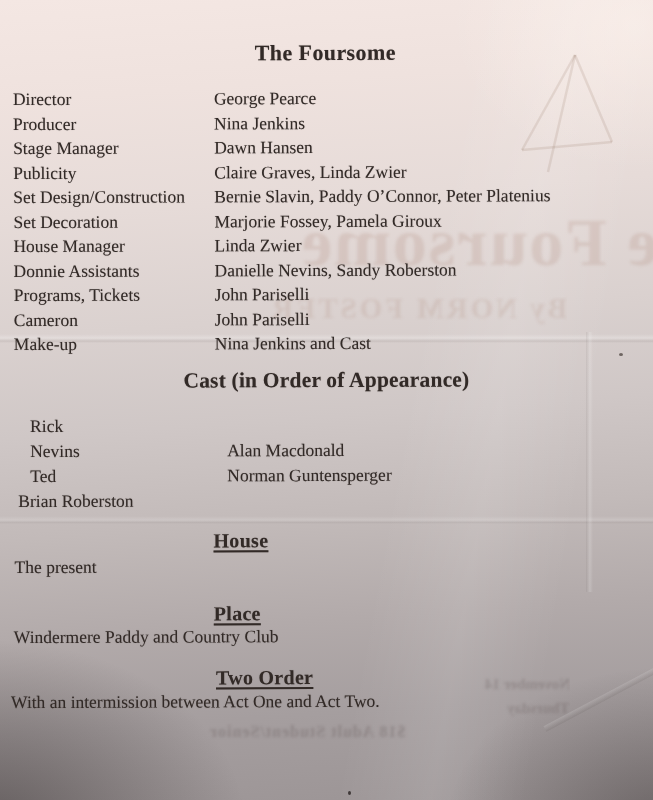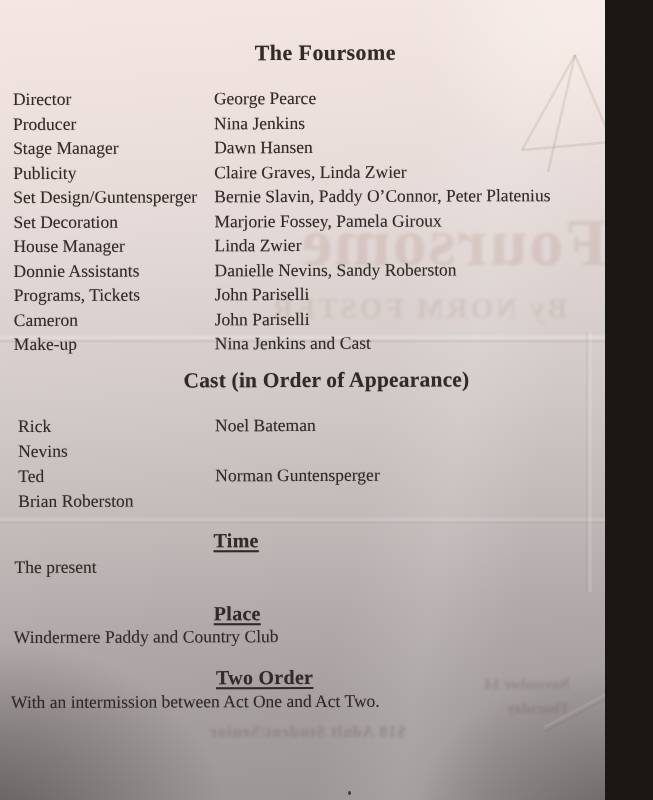--- a/index.html
+++ b/index.html
@@ -2,21 +2,21 @@
 <html><head>
 <meta charset="utf-8">
 <style>
   html, body { margin: 0; padding: 0; }
   body {
     width: 653px; height: 800px; overflow: hidden;
     font-family: "Liberation Serif", "DejaVu Serif", serif;
     background: #1a1715;
   }
   .paper {
-    position: relative; width: 605px; height: 800px; overflow: hidden;
+    position: relative; width: 653px; height: 800px; overflow: hidden;
     background:
       radial-gradient(55% 32% at -2% 103%, rgba(42,36,36,0.50), rgba(42,36,36,0) 72%),
       radial-gradient(48% 28% at 102% 103%, rgba(42,36,36,0.42), rgba(42,36,36,0) 70%),
       radial-gradient(40% 26% at 97% 3%, rgba(255,246,240,0.45), rgba(255,246,240,0) 70%),
       linear-gradient(100deg, rgba(0,0,0,0) 60%, rgba(255,255,255,0.10) 72%, rgba(0,0,0,0) 84%),
       linear-gradient(176deg,
         #f4e7e3 0%, #efe2de 12%, #e6dbd8 26%, #dad1cf 40%,
         #cfc7c6 52%, #c2bab9 64%, #b2aaaa 76%, #a59e9f 87%, #9b9495 100%);
     font-family: Liberation Serif, serif;
   }
@@ -32,21 +32,21 @@
   .credit-row { display: flex; white-space: nowrap; }
   .credit-role { width: 201px; flex: 0 0 auto; }
   .credit-names { flex: 1; }
 
   .cast-heading {
     position: absolute; top: 368px; left: 0; width: 653px;
     text-align: center; font-weight: bold; font-size: 21.5px; letter-spacing: 0.2px;
   }
   .cast { position: absolute; top: 413px; left: 18px; right: 0; font-size: 17.5px; line-height: 25px; }
   .cast-row { display: flex; white-space: nowrap; }
-  .cast-character { width: 197px; flex: 0 0 auto; }
+  .cast-character { width: 197px; flex: 0 0 auto; margin-left: 12px; }
 
   .section-heading {
     position: absolute; font-weight: bold; font-size: 20px;
     text-decoration: underline; text-decoration-thickness: 2px; text-underline-offset: 3px;
     letter-spacing: 0.3px;
   }
   .section-text { position: absolute; font-size: 17.5px; white-space: nowrap; }
   #time-heading    { top: 529px; left: 213px; }
   #time-text       { top: 556px; left: 14px; }
   #place-heading   { top: 602px; left: 213px; }
@@ -134,21 +134,21 @@
       </div>
       <div class="credit-row">
         <span class="credit-role">Stage Manager</span>
         <span class="credit-names">Dawn Hansen</span>
       </div>
       <div class="credit-row">
         <span class="credit-role">Publicity</span>
         <span class="credit-names">Claire Graves, Linda Zwier</span>
       </div>
       <div class="credit-row">
-        <span class="credit-role">Set Design/Guntensperger</span>
+        <span class="credit-role">Set Design/Construction</span>
         <span class="credit-names">Bernie Slavin, Paddy O’Connor, Peter Platenius</span>
       </div>
       <div class="credit-row">
         <span class="credit-role">Set Decoration</span>
         <span class="credit-names">Marjorie Fossey, Pamela Giroux</span>
       </div>
       <div class="credit-row">
         <span class="credit-role">House Manager</span>
         <span class="credit-names">Linda Zwier</span>
       </div>
@@ -168,35 +168,35 @@
         <span class="credit-role">Make-up</span>
         <span class="credit-names">Nina Jenkins and Cast</span>
       </div>
     </div>
 
     <div class="cast-heading">Cast (in Order of Appearance)</div>
 
     <div class="cast">
       <div class="cast-row">
         <span class="cast-character">Rick</span>
-        <span class="cast-actor">Noel Bateman</span>
       </div>
       <div class="cast-row">
         <span class="cast-character">Nevins</span>
+        <span class="cast-actor">Alan Macdonald</span>
       </div>
       <div class="cast-row">
         <span class="cast-character">Ted</span>
         <span class="cast-actor">Norman Guntensperger</span>
       </div>
       <div class="cast-row">
         <span class="cast-actor">Brian Roberston</span>
       </div>
     </div>
 
-    <div class="section-heading" id="time-heading">Time</div>
+    <div class="section-heading" id="time-heading">House</div>
     <div class="section-text" id="time-text">The present</div>
 
     <div class="section-heading" id="place-heading">Place</div>
     <div class="section-text" id="place-text">Windermere Paddy and Country Club</div>
 
     <div class="section-heading" id="twoacts-heading">Two Order</div>
     <div class="section-text" id="twoacts-text">With an intermission between Act One and Act Two.</div>
 
   </div>
 </div>

